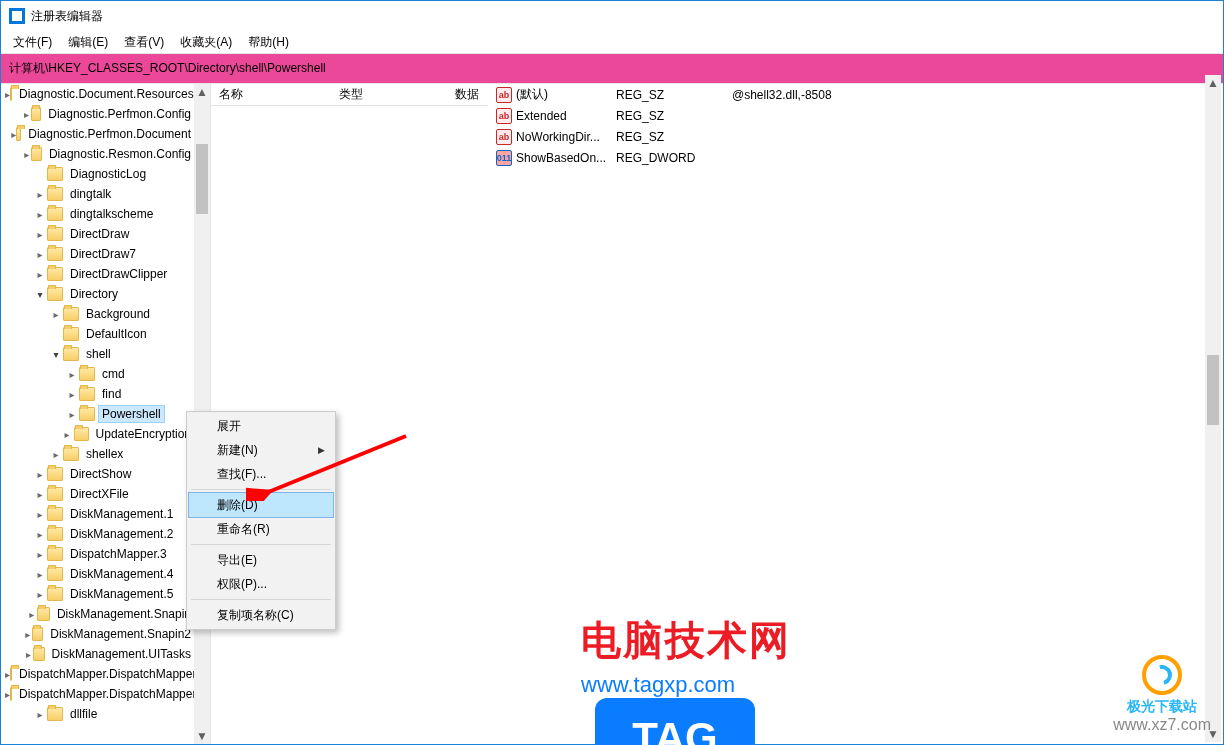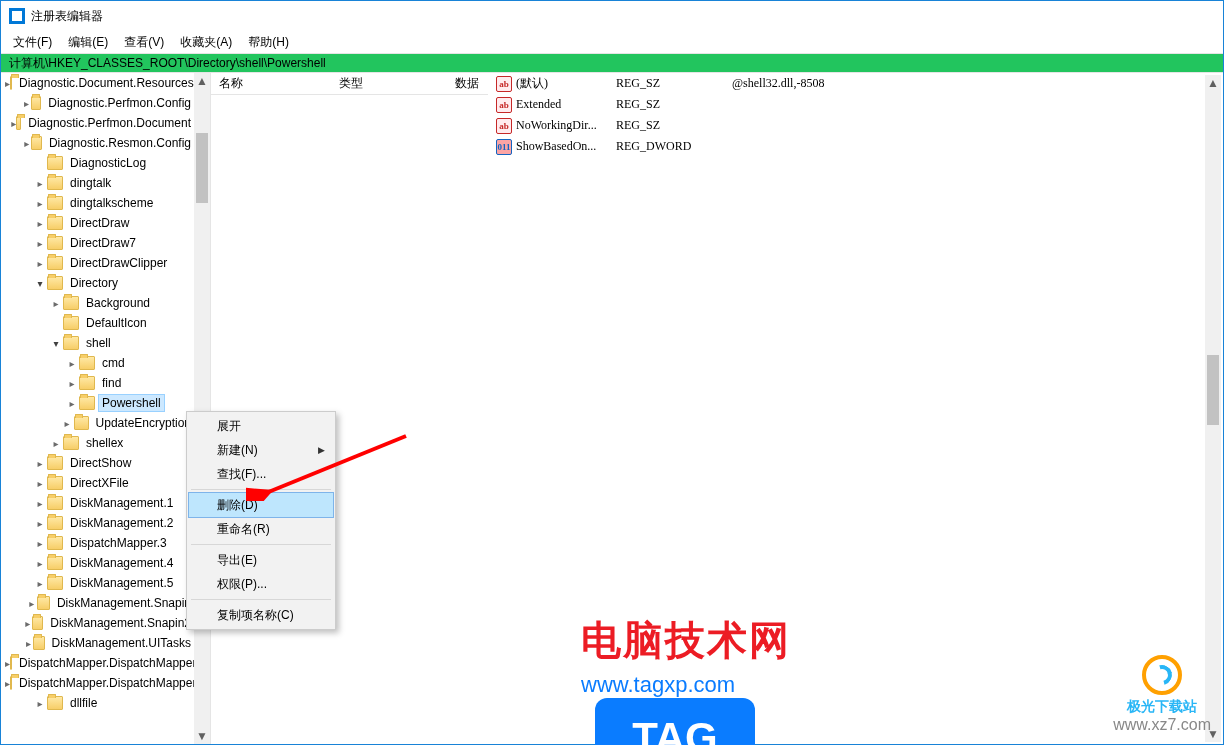--- a/index.html
+++ b/index.html
@@ -7,21 +7,21 @@
   .window { width: 1224px; height: 745px; border: 1px solid #1883d7; display: flex; flex-direction: column; position: relative; }
   
   .titlebar { height: 30px; display: flex; align-items: center; padding: 0 8px; background: #fff; }
   .titlebar .app-icon { width: 16px; height: 16px; background: #0078d7; display: inline-block; margin-right: 6px; }
   .titlebar .app-icon::before { content:""; display:block; width:10px;height:10px;margin:3px auto;background:#fff; }
   .title-text { font-size: 12px; }
   
   .menubar { height: 22px; display: flex; align-items: center; padding: 0 4px; background: #fff; }
   .menubar .menu-item { padding: 2px 8px; cursor: default; }
   
-  .addressbar { height: 20px; border-top: 1px solid #e5e5e5; border-bottom: 1px solid #e5e5e5; background: #22c55e; padding: 2px 8px; font-size: 12px; display:flex; align-items:center; }
+  .addressbar { height: 31px; border-top: 1px solid #e5e5e5; border-bottom: 1px solid #e5e5e5; background: #ec4899; padding: 2px 8px; font-size: 12px; display:flex; align-items:center; }
   
   .main { flex: 1; display: flex; min-height: 0; }
   .treepane { width: 210px; border-right: 1px solid #e5e5e5; overflow: hidden; position: relative; }
   .treeinner { position: absolute; inset: 0 16px 0 0; overflow-y: auto; overflow-x: hidden; }
   .tree-scrollbar { position:absolute; top:0; right:0; bottom:0; width:16px; background:#f0f0f0; }
   .tree-thumb { position:absolute; left:2px; right:2px; top:60px; height:70px; background:#c2c2c2; border-radius:0; }
   .tree-arrow-up,.tree-arrow-down{position:absolute;left:0;right:0;height:16px;display:flex;align-items:center;justify-content:center;color:#606060;}
   .tree-arrow-up{top:0}.tree-arrow-down{bottom:0}
 
   .treerow { display: flex; align-items: center; height: 20px; white-space: nowrap; padding-left: 4px; }
@@ -32,21 +32,21 @@
   .treerow .folder-icon { width: 16px; height: 14px; margin: 0 4px 0 0; display:inline-block; background: linear-gradient(#ffe9a6,#f7ce68); border:1px solid #e0b84e; border-radius:1px; position:relative; }
   .treerow .folder-icon::before{content:"";position:absolute;top:-3px;left:0;width:6px;height:3px;background:#f7ce68;border:1px solid #e0b84e;border-bottom:none;border-radius:1px 1px 0 0;}
   .treerow .label { padding: 1px 3px; }
 
   .listpane { flex: 1; display: flex; position: relative; }
   .listheader { height: 22px; display: flex; align-items: center; border-bottom: 1px solid #e5e5e5; background:#fff; font-size:12px; color:#000; }
   .listheader .col { padding: 0 8px; border-right:1px solid transparent; }
   .col-name { width: 120px; }
   .col-type { width: 116px; }
   .col-data { flex: 1; }
-  .listbody { flex: 1; overflow: auto; font-family: Liberation Serif, serif; }
+  .listbody { flex: 1; overflow: auto; }
   .listrow { display: flex; align-items: center; height: 21px; }
   .listrow .cell { padding: 0 8px; white-space: nowrap; overflow: hidden; text-overflow: ellipsis; }
   .val-icon { width:16px; height:16px; margin-right:4px; display:inline-flex; align-items:center; justify-content:center; font-size:9px; font-weight:bold; border:1px solid; border-radius:2px; }
   .val-icon.str { color:#c62828; border-color:#c62828; background:#ffebee; }
   .val-icon.bin { color:#1565c0; border-color:#1565c0; background:#fca5a5; }
   .cell.col-name { display:flex; align-items:center; }
 
   
   .context-menu { position: absolute; left: 185px; top: 410px; width: 150px; background:#f2f2f2; border:1px solid #cccccc; box-shadow: 3px 3px 6px rgba(0,0,0,.25); padding:2px; z-index:50; }
   .context-menu .cm-item { height: 24px; display:flex; align-items:center; padding:0 22px 0 28px; position:relative; }

